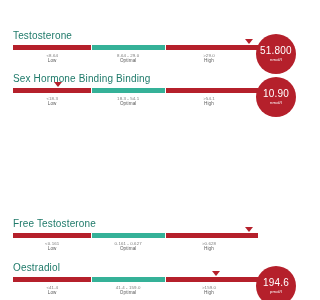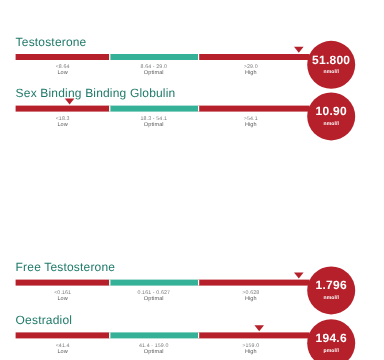--- a/index.html
+++ b/index.html
@@ -87,21 +87,21 @@
     position: absolute;
     right: 4px;
     width: 40px; height: 40px;
     border-radius: 50%;
     display: flex;
     flex-direction: column;
     align-items: center;
     justify-content: center;
     color: #ffffff;
   }
-  .result.red  { background: #b5202b; font-weight: bold; }
+  .result.red  { background: #b5202b; }
 
   .result .value {
     font-size: 10px;
     line-height: 1;
     letter-spacing: 0.2px;
   }
   .result .unit {
     font-size: 4.2px;
     line-height: 1;
     margin-top: 2.5px;
@@ -135,21 +135,21 @@
           <span class="range">&gt;29.0</span>
           <span class="zone">High</span>
         </div>
       </div>
       <div class="result red" style="top: 4px;">
         <div class="value">51.800</div>
         <div class="unit">nmol/l</div>
       </div>
     </div>
     <div class="marker-block" style="top: 73px;">
-      <div class="marker-title">Sex Binding Binding Globulin</div>
+      <div class="marker-title">Sex Hormone Binding Binding</div>
       <div class="bar-wrap">
         <div class="pointer" style="left: 18.5%;"></div>
         <div class="bar">
           <div class="seg red" style="width: 32%;"></div>
           <div class="seg teal" style="width: 30%;"></div>
           <div class="seg red" style="width: 38%;"></div>
         </div>
       </div>
       <div class="labels">
         <div class="label" style="left: 16%;">
@@ -187,24 +187,20 @@
         </div>
         <div class="label" style="left: 47%;">
           <span class="range">0.161 - 0.627</span>
           <span class="zone">Optimal</span>
         </div>
         <div class="label" style="left: 80%;">
           <span class="range">&gt;0.628</span>
           <span class="zone">High</span>
         </div>
       </div>
-      <div class="result red" style="top: 4px;">
-        <div class="value">1.796</div>
-        <div class="unit">nmol/l</div>
-      </div>
     </div>
     <div class="marker-block" style="top: 262px;">
       <div class="marker-title">Oestradiol</div>
       <div class="bar-wrap">
         <div class="pointer" style="left: 83%;"></div>
         <div class="bar">
           <div class="seg red" style="width: 32%;"></div>
           <div class="seg teal" style="width: 30%;"></div>
           <div class="seg red" style="width: 38%;"></div>
         </div>

